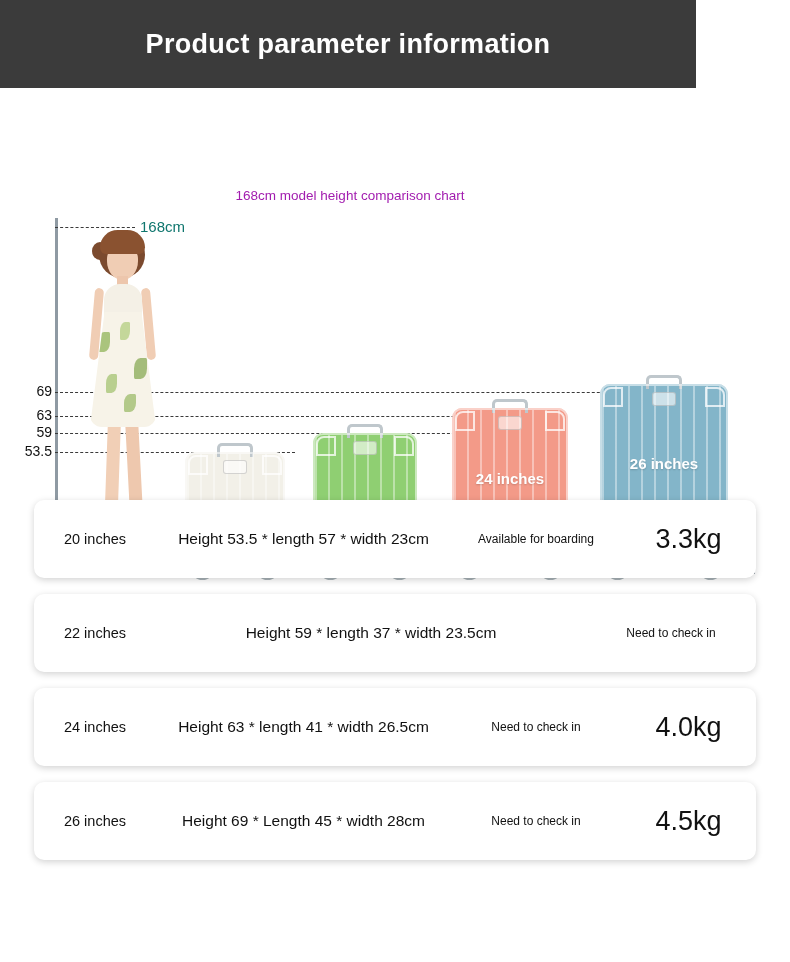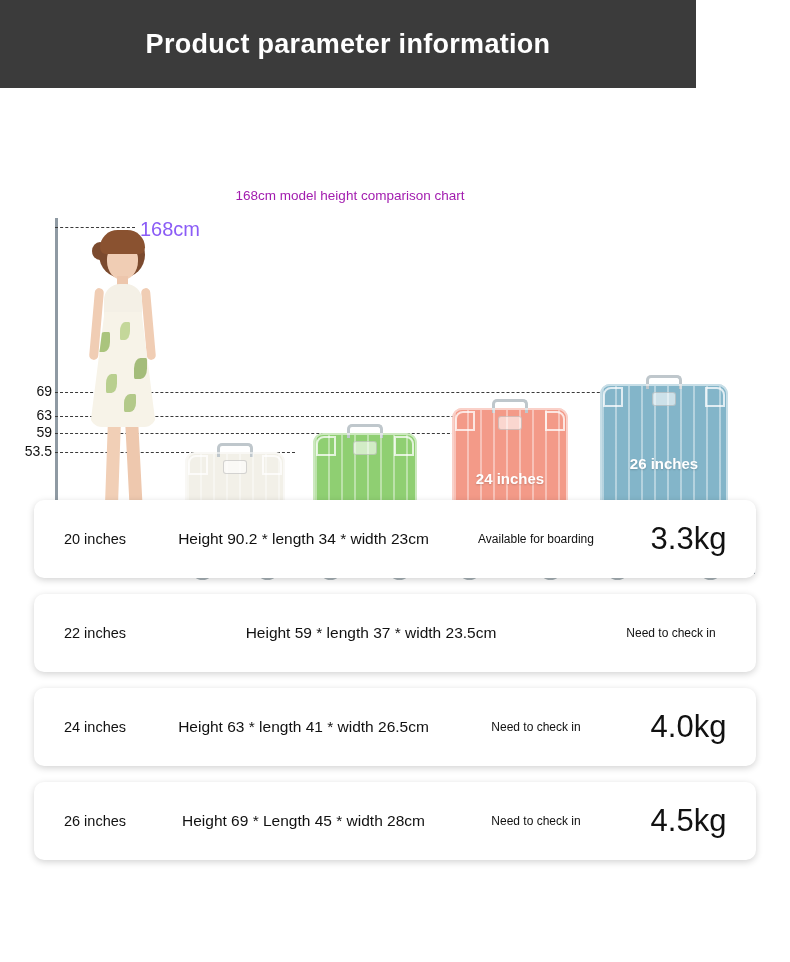--- a/index.html
+++ b/index.html
@@ -77,22 +77,22 @@
   }
   .axis-label {
     position: absolute;
     font-size: 14px;
     color: #111;
     text-align: right;
     white-space: nowrap;
   }
   .label-168 {
     position: absolute;
-    font-size: 20px;
-    color: #8b5cf6;
+    font-size: 15px;
+    color: #0f766e;
     white-space: nowrap;
   }
 
   
   .model {
     position: absolute;
     left: 62px;
     top: 140px;
     width: 125px;
     height: 345px;
@@ -222,21 +222,21 @@
   .cell-status {
     width: 170px;
     text-align: center;
     font-size: 12px;
     color: #111;
     line-height: 1.25;
   }
   .cell-weight {
     width: 135px;
     text-align: center;
-    font-size: 31px;
+    font-size: 27px;
     color: #111;
   }
 </style>
 </head>
 <body>
 
 <div class="banner">
   <div class="banner-title">Product parameter information</div>
 </div>
 
@@ -342,21 +342,21 @@
     <div class="case-label">26 inches</div>
     <div class="wheel l"></div>
     <div class="wheel r"></div>
   </div>
 </div>
 
 <div class="rows">
 
   <div class="row">
     <div class="cell-size">20 inches</div>
-    <div class="cell-dims">Height 90.2 * length 34 * width 23cm</div>
+    <div class="cell-dims">Height 53.5 * length 57 * width 23cm</div>
     <div class="cell-status">Available for boarding</div>
     <div class="cell-weight">3.3kg</div>
   </div>
 
   <div class="row">
     <div class="cell-size">22 inches</div>
     <div class="cell-dims">Height 59 * length 37 * width 23.5cm</div>
     <div class="cell-status">Need to check in</div>
   </div>
 

